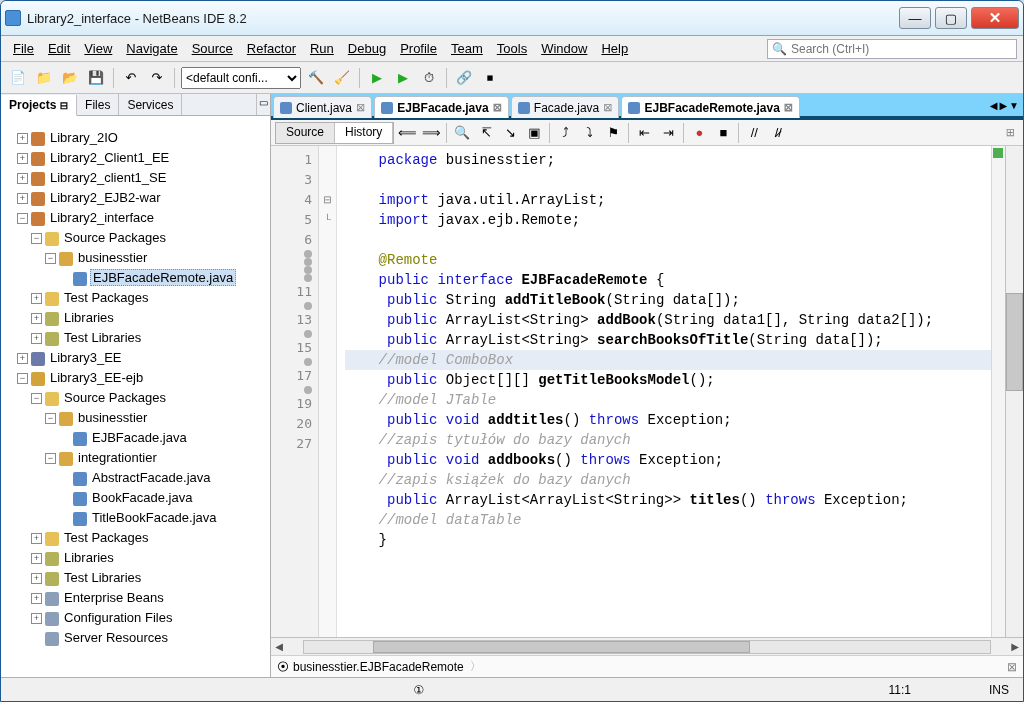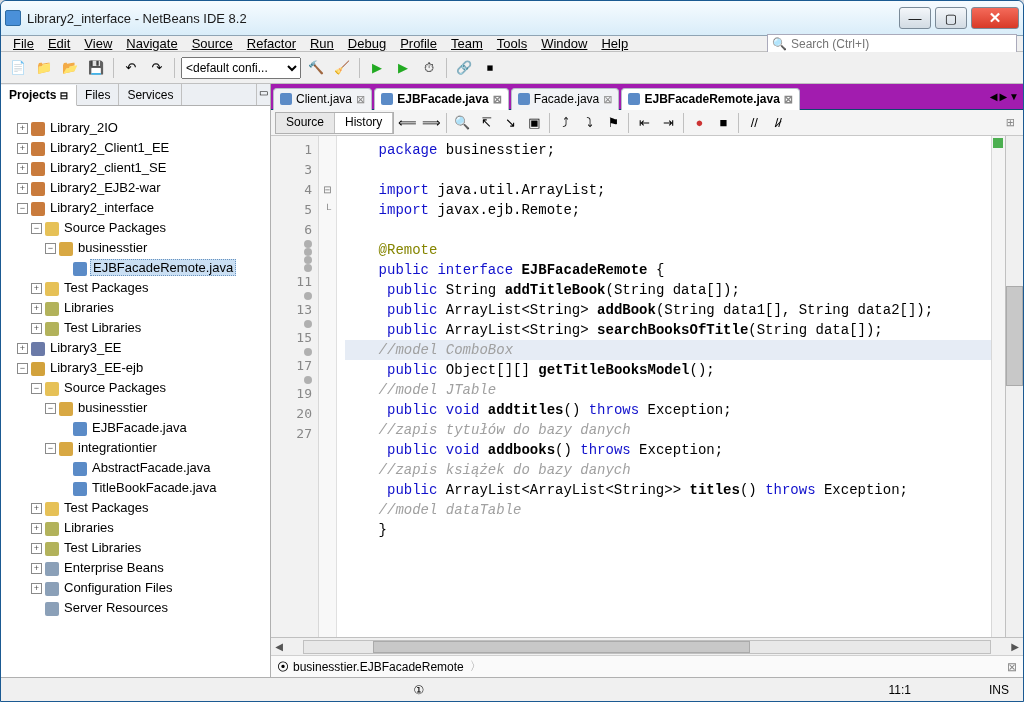--- a/index.html
+++ b/index.html
@@ -4,21 +4,21 @@
 <style>
   * { margin:0; padding:0; box-sizing:border-box; }
   body { font-family: "Segoe UI", Tahoma, sans-serif; font-size:12px; background:#d6d9df; overflow:hidden; width:1024px; height:702px; }
   .window { width:1024px; height:702px; border:1px solid #1b5a92; border-radius:6px 6px 0 0; background:#fff; display:flex; flex-direction:column; }
   .titlebar { height:35px; background:linear-gradient(#f6fbff,#d9edf9); display:flex; align-items:center; padding:0 4px; border-bottom:1px solid #8fa4b4; border-radius:6px 6px 0 0;}
   .titlebar .app-icon { width:16px;height:16px;background:#4a90d9;border:1px solid #2f6ca3;margin-right:6px;border-radius:2px; display:inline-block;}
   .titlebar .title { flex:1; font-size:13px; color:#1a1a1a; }
   .winbtns { display:flex; gap:4px;}
   .winbtn { width:32px;height:22px;border:1px solid #7a8a98;border-radius:3px;display:flex;align-items:center;justify-content:center;background:linear-gradient(#f4f7fa,#d2dbe3); font-size:13px; font-family:Arial;}
   .winbtn.close { background:linear-gradient(#f46a5a,#d83a28); color:#fff; width:48px; font-weight:bold; font-size:15px;}
-  .menubar { display:flex; align-items:center; background:#f0f0f0; border-bottom:1px solid #c0c0c0; height:16px; padding:0 6px; gap:2px;}
+  .menubar { display:flex; align-items:center; background:#f0f0f0; border-bottom:1px solid #c0c0c0; height:26px; padding:0 6px; gap:2px;}
   .menubar .menu-item { padding:3px 6px; font-size:13px; }
   .menubar .menu-item u { text-decoration:underline; }
   .searchbox { margin-left:auto; width:250px; height:20px; border:1px solid #aab; background:#fff; display:flex; align-items:center; padding:0 4px; gap:4px;}
   .searchbox input { border:none; outline:none; flex:1; font-size:12px; color:#555;}
   .toolbar { display:flex; align-items:center; background:#f0f0f0; border-bottom:1px solid #c0c0c0; height:32px; padding:0 6px; gap:4px;}
   .tbtn { width:22px;height:22px;border:1px solid transparent;border-radius:3px;display:flex;align-items:center;justify-content:center;font-size:13px;}
   .tsep{width:1px;height:20px;background:#c0c0c0;margin:0 2px;}
   select.cfg{height:22px;font-size:12px;width:120px;}
   .content { flex:1; display:flex; min-height:0;}
   .left-panel { width:270px; background:#fff; border-right:1px solid #b0b0b0; display:flex; flex-direction:column;}
@@ -34,21 +34,21 @@
   .tree .ico{display:inline-block;width:14px;height:14px;margin-right:3px;vertical-align:middle;border-radius:2px;}
   .tree .ico.proj{background:#c97b3c;}
   .tree .ico.src{background:#e6c157;}
   .tree .ico.pkg{background:#d8a843;}
   .tree .ico.java{background:#5b8bc7;}
   .tree .ico.lib{background:#b2b25b;}
   .tree .ico.cfg{background:#8ba0b8;}
   .tree li.sel>span.label{background:#cadff3;border:1px dotted #6a94bf;padding:0 2px;}
   .tree li>span.label{padding:0 2px;}
   .right-panel { flex:1; display:flex; flex-direction:column; min-width:0; background:#fff;}
-  .file-tabs { display:flex; align-items:center; background:#a21caf; height:26px; border-bottom:1px solid #0c4a6e; gap:0; padding-left:2px;}
+  .file-tabs { display:flex; align-items:center; background:#7dd3fc; height:26px; border-bottom:4px solid #0c4a6e; gap:0; padding-left:2px;}
   .ftab{display:flex;align-items:center;gap:4px;padding:3px 6px;border:1px solid #b6bec8;border-bottom:none;border-radius:4px 4px 0 0;font-size:12px;background:#f1f3f6;margin-right:2px;height:22px;margin-top:4px;}
   .ftab.active{background:#fff;font-weight:bold;}
   .ftab .x{color:#888;font-size:11px;}
   .ftab .fico{width:12px;height:12px;background:#5b8bc7;border-radius:2px;display:inline-block;}
   .ftab-ctrl{margin-left:auto;display:flex;gap:2px;padding-right:4px;}
   .editor-toolbar{display:flex;align-items:center;height:26px;border-bottom:1px solid #c8c8c8;background:#f4f4f4;gap:2px;padding:0 4px;}
   .et-sub{display:flex;height:22px;border:1px solid #b0b0b0;background:#fff;}
   .et-sub div{padding:2px 10px;border-right:1px solid #c0c0c0;font-size:12px;}
   .et-sub div.active{background:#e8e8e8;}
   .editor-area{flex:1;display:flex;min-height:0;position:relative;}
@@ -169,20 +169,21 @@
               <li><span class="exp">−</span><span class="ico src"></span><span class="label">Source Packages</span>
                 <ul>
                   <li><span class="exp">−</span><span class="ico pkg"></span><span class="label">businesstier</span>
                     <ul>
                         <li><span class="noexp"></span><span class="ico java"></span><span class="label">EJBFacade.java</span></li>
                       </ul>
                   </li>
                   <li><span class="exp">−</span><span class="ico pkg"></span><span class="label">integrationtier</span>
                     <ul>
                       <li><span class="noexp"></span><span class="ico java"></span><span class="label">AbstractFacade.java</span></li>
+                      <li><span class="noexp"></span><span class="ico java"></span><span class="label">BookFacade.java</span></li>
                       <li><span class="noexp"></span><span class="ico java"></span><span class="label">TitleBookFacade.java</span></li>
                     </ul>
                   </li>
                 </ul>
               </li>
               <li><span class="exp">+</span><span class="ico src"></span><span class="label">Test Packages</span></li>
               <li><span class="exp">+</span><span class="ico lib"></span><span class="label">Libraries</span></li>
               <li><span class="exp">+</span><span class="ico lib"></span><span class="label">Test Libraries</span></li>
               <li><span class="exp">+</span><span class="ico cfg"></span><span class="label">Enterprise Beans</span></li>
               <li><span class="exp">+</span><span class="ico cfg"></span><span class="label">Configuration Files</span></li>

